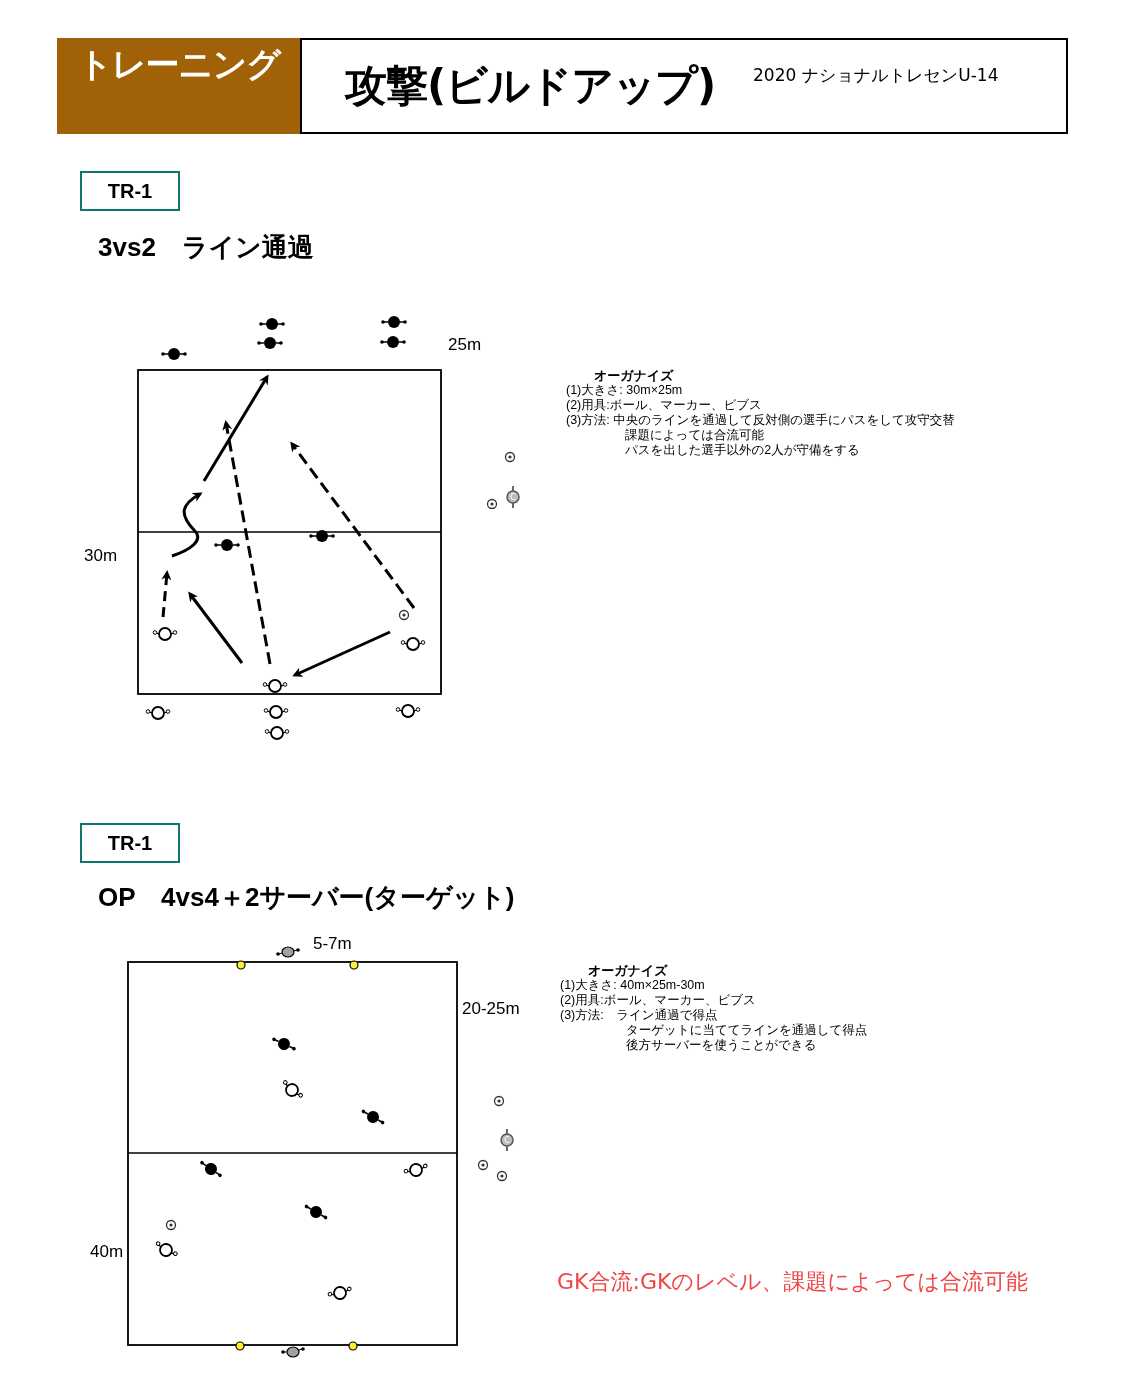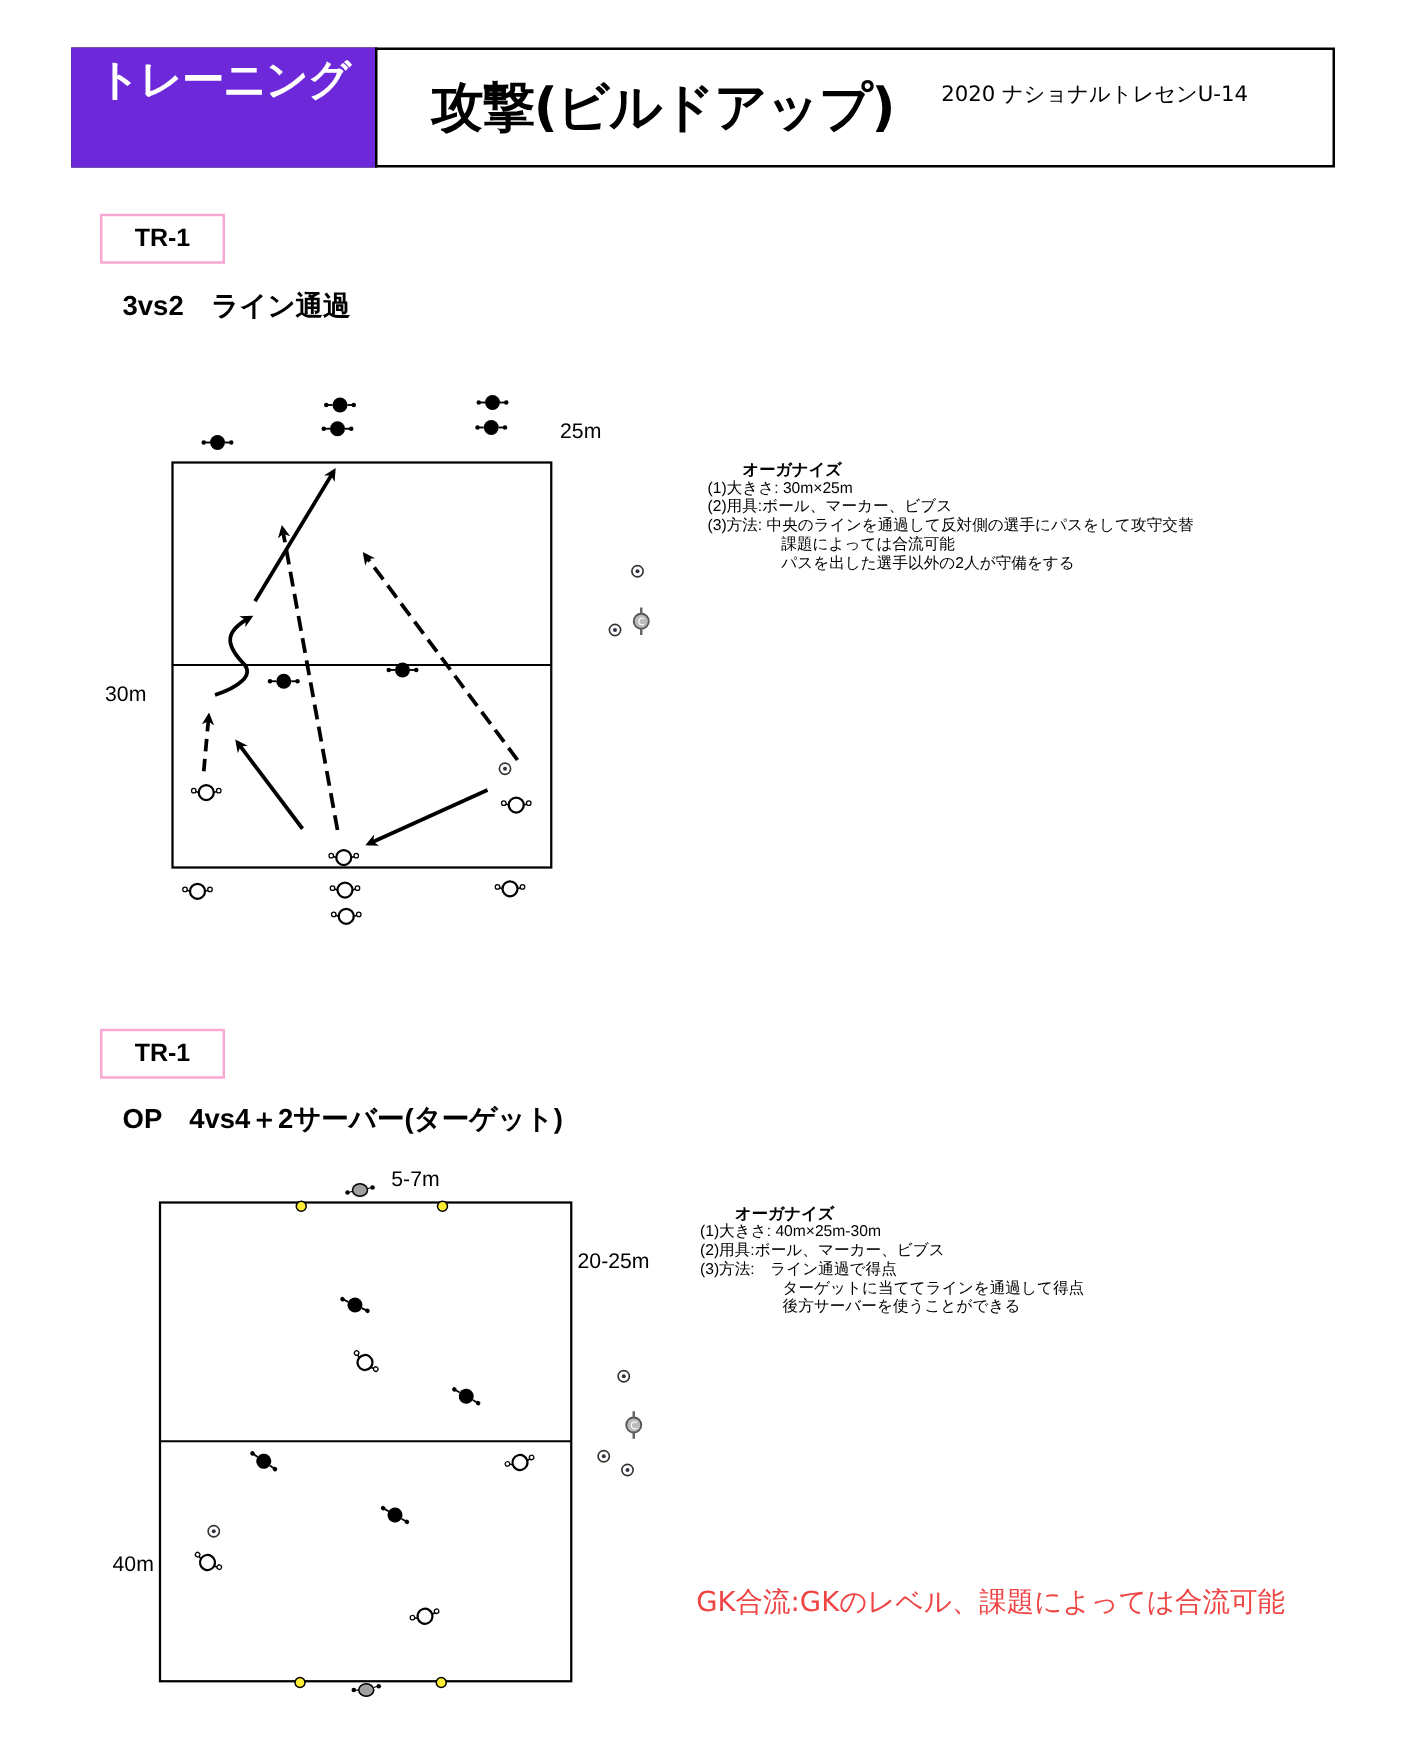--- a/index.html
+++ b/index.html
@@ -1,24 +1,24 @@
 <!DOCTYPE html>
 <html><head>
 <meta charset="utf-8">
 <style>
   html,body{margin:0;padding:0;background:#fff;}
   body{width:1125px;height:1397px;position:relative;overflow:hidden;font-family:"DejaVu Sans",sans-serif;color:#000;}
   .abs{position:absolute;}
   .header{left:57px;top:38px;width:1011px;height:96px;border:2px solid #000;box-sizing:border-box;}
-  .theme-box{left:57px;top:38px;width:244px;height:96px;background:#6d28d9;color:#fff;font-weight:bold;font-size:34px;line-height:40px;text-align:center;padding-top:6px;box-sizing:border-box;letter-spacing:-1px;}
+  .theme-box{left:57px;top:38px;width:244px;height:96px;background:#a16207;color:#fff;font-weight:bold;font-size:34px;line-height:40px;text-align:center;padding-top:6px;box-sizing:border-box;letter-spacing:-1px;}
   .theme-divider{left:300px;top:38px;width:2px;height:96px;background:#000;}
   .main-title{left:345px;top:58px;font-size:42px;font-weight:bold;letter-spacing:-1px;}
   .subtitle{left:753px;top:64px;font-size:17px;}
-  .tr-box{width:100px;height:40px;border:2px solid #f9a8d4;box-sizing:border-box;font-family:"Liberation Sans",sans-serif;font-weight:bold;font-size:20px;text-align:center;line-height:36px;}
-  .drill-title{font-family:"Liberation Sans",sans-serif;font-weight:bold;font-size:22px;letter-spacing:0px;}
+  .tr-box{width:100px;height:40px;border:2px solid #0f766e;box-sizing:border-box;font-family:"Liberation Sans",sans-serif;font-weight:bold;font-size:20px;text-align:center;line-height:36px;}
+  .drill-title{font-family:"Liberation Sans",sans-serif;font-weight:bold;font-size:26px;letter-spacing:0px;}
   .org{font-family:"Liberation Sans",sans-serif;font-size:12.5px;line-height:15px;}
   .org .h{font-weight:bold;font-size:13px;margin-left:28px;}
   .org .ind{padding-left:59px;}
   .org .ind2{padding-left:66px;}
   .lbl{font-family:"Liberation Sans",sans-serif;font-size:17px;}
   .note{left:557px;top:1267px;font-size:22px;color:#ef4444;}
   svg{position:absolute;left:0;top:0;}
 </style>
 </head>
 <body>

